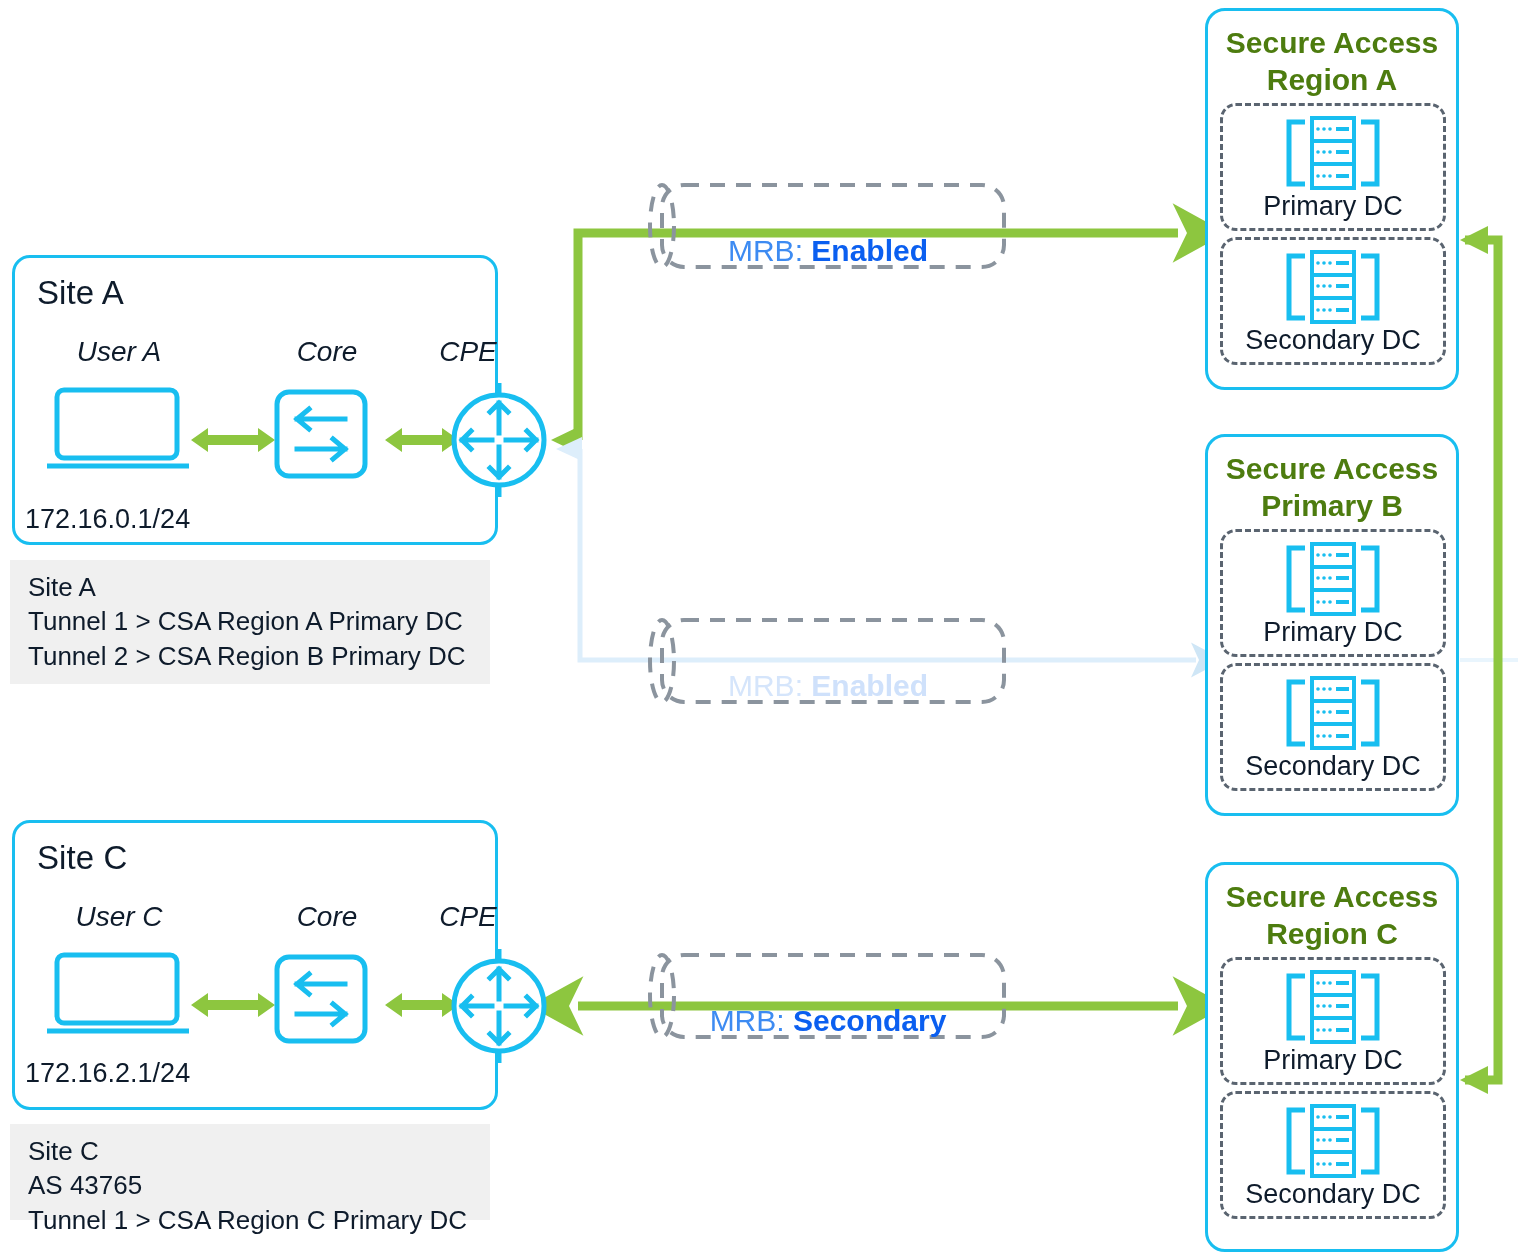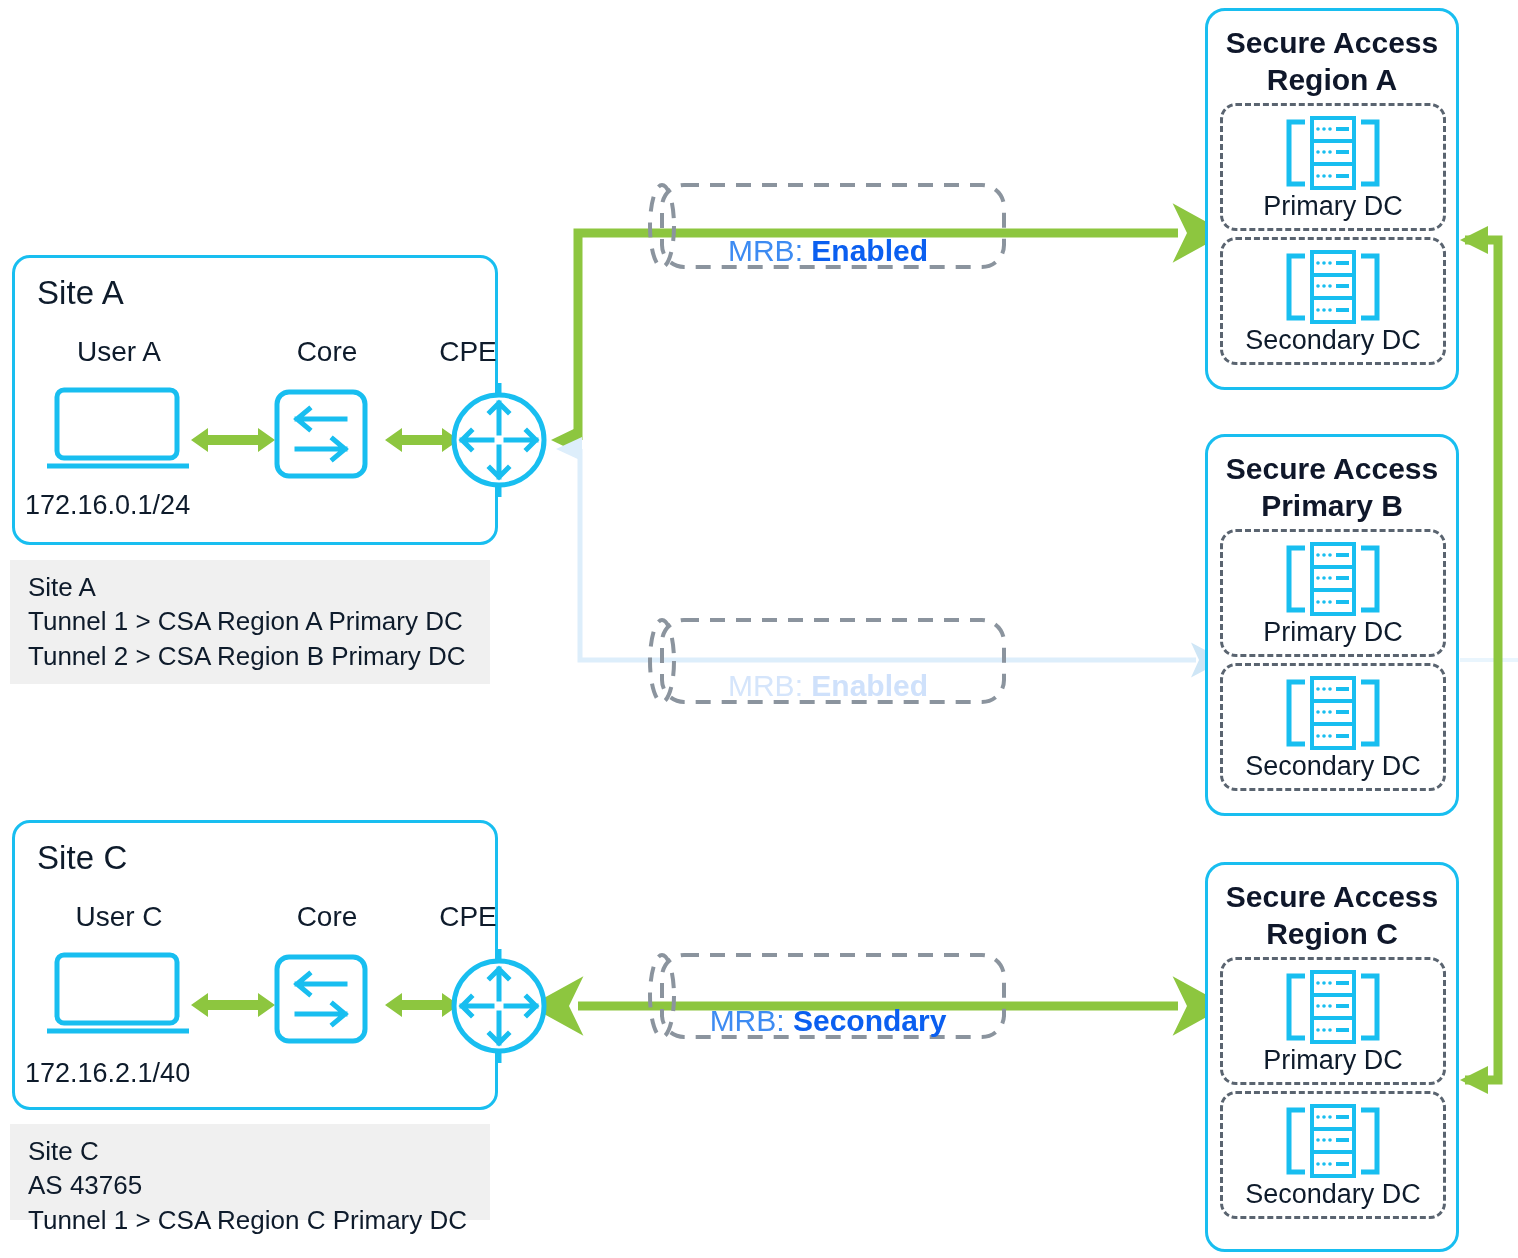--- a/index.html
+++ b/index.html
@@ -41,20 +41,21 @@
     font-size: 33px;
     color: #0e1b2b;
     letter-spacing: 0.1px;
   }
   .node-label {
     position: absolute;
     font-size: 28px;
     color: #0e1b2b;
     text-align: center;
     white-space: nowrap;
+    font-style: italic;
   }
   .ip-label {
     position: absolute;
     font-size: 27px;
     color: #0e1b2b;
     white-space: nowrap;
   }
 
   
   .note-box {
@@ -79,21 +80,21 @@
     box-sizing: border-box;
   }
   .region-title {
     position: absolute;
     left: 0;
     right: 0;
     top: 14px;
     text-align: center;
     font-size: 30px;
     font-weight: bold;
-    color: #0f172a;
+    color: #4d7c0f;
     line-height: 1.22;
   }
   .dc-box {
     position: absolute;
     border: 3px dashed #5a6470;
     border-radius: 16px;
     box-sizing: border-box;
     background: transparent;
   }
   .dc-label {
@@ -207,21 +208,21 @@
         <path d="M24,61 L72,61 M60,51 L72,61 L60,71" fill="none" stroke="#18bef0" stroke-width="5" stroke-linecap="square" stroke-linejoin="miter"></path>
       </svg>
     </div>
 
     <div class="icon-wrap" style="left:370px; top:166px;">
       <svg width="74" height="32" viewBox="0 0 74 32">
         <path d="M0,16 L17,4 L17,11 L57,11 L57,4 L74,16 L57,28 L57,21 L17,21 L17,28 Z" fill="#8dc63f"></path>
       </svg>
     </div>
 
-    <div class="ip-label" style="left:10px; top:232px;">172.16.0.1/24</div>
+    <div class="ip-label" style="left:10px; top:246px;">172.16.0.1/24</div>
   </div>
 
   <div class="icon-wrap" style="left:443px; top:383px; z-index:5;">
     <svg width="112" height="114" viewBox="0 0 112 114">
       <line x1="56" y1="0" x2="56" y2="14" stroke="#18bef0" stroke-width="5"></line>
       <line x1="56" y1="100" x2="56" y2="114" stroke="#18bef0" stroke-width="5"></line>
       <circle cx="56" cy="57" r="45" fill="#ffffff" stroke="#18bef0" stroke-width="5"></circle>
       <path d="M56,20 L56,50 M47,29 L56,20 L65,29" fill="none" stroke="#18bef0" stroke-width="5" stroke-linecap="square"></path>
       <path d="M56,94 L56,64 M47,85 L56,94 L65,85" fill="none" stroke="#18bef0" stroke-width="5" stroke-linecap="square"></path>
       <path d="M19,57 L49,57 M28,48 L19,57 L28,66" fill="none" stroke="#18bef0" stroke-width="5" stroke-linecap="square"></path>
@@ -262,21 +263,21 @@
         <path d="M24,61 L72,61 M60,51 L72,61 L60,71" fill="none" stroke="#18bef0" stroke-width="5" stroke-linecap="square"></path>
       </svg>
     </div>
 
     <div class="icon-wrap" style="left:370px; top:166px;">
       <svg width="74" height="32" viewBox="0 0 74 32">
         <path d="M0,16 L17,4 L17,11 L57,11 L57,4 L74,16 L57,28 L57,21 L17,21 L17,28 Z" fill="#8dc63f"></path>
       </svg>
     </div>
 
-    <div class="ip-label" style="left:10px; top:235px;">172.16.2.1/40</div>
+    <div class="ip-label" style="left:10px; top:235px;">172.16.2.1/24</div>
   </div>
 
   <div class="icon-wrap" style="left:443px; top:949px; z-index:5;">
     <svg width="112" height="114" viewBox="0 0 112 114">
       <line x1="56" y1="0" x2="56" y2="14" stroke="#18bef0" stroke-width="5"></line>
       <line x1="56" y1="100" x2="56" y2="114" stroke="#18bef0" stroke-width="5"></line>
       <circle cx="56" cy="57" r="45" fill="#ffffff" stroke="#18bef0" stroke-width="5"></circle>
       <path d="M56,20 L56,50 M47,29 L56,20 L65,29" fill="none" stroke="#18bef0" stroke-width="5" stroke-linecap="square"></path>
       <path d="M56,94 L56,64 M47,85 L56,94 L65,85" fill="none" stroke="#18bef0" stroke-width="5" stroke-linecap="square"></path>
       <path d="M19,57 L49,57 M28,48 L19,57 L28,66" fill="none" stroke="#18bef0" stroke-width="5" stroke-linecap="square"></path>

